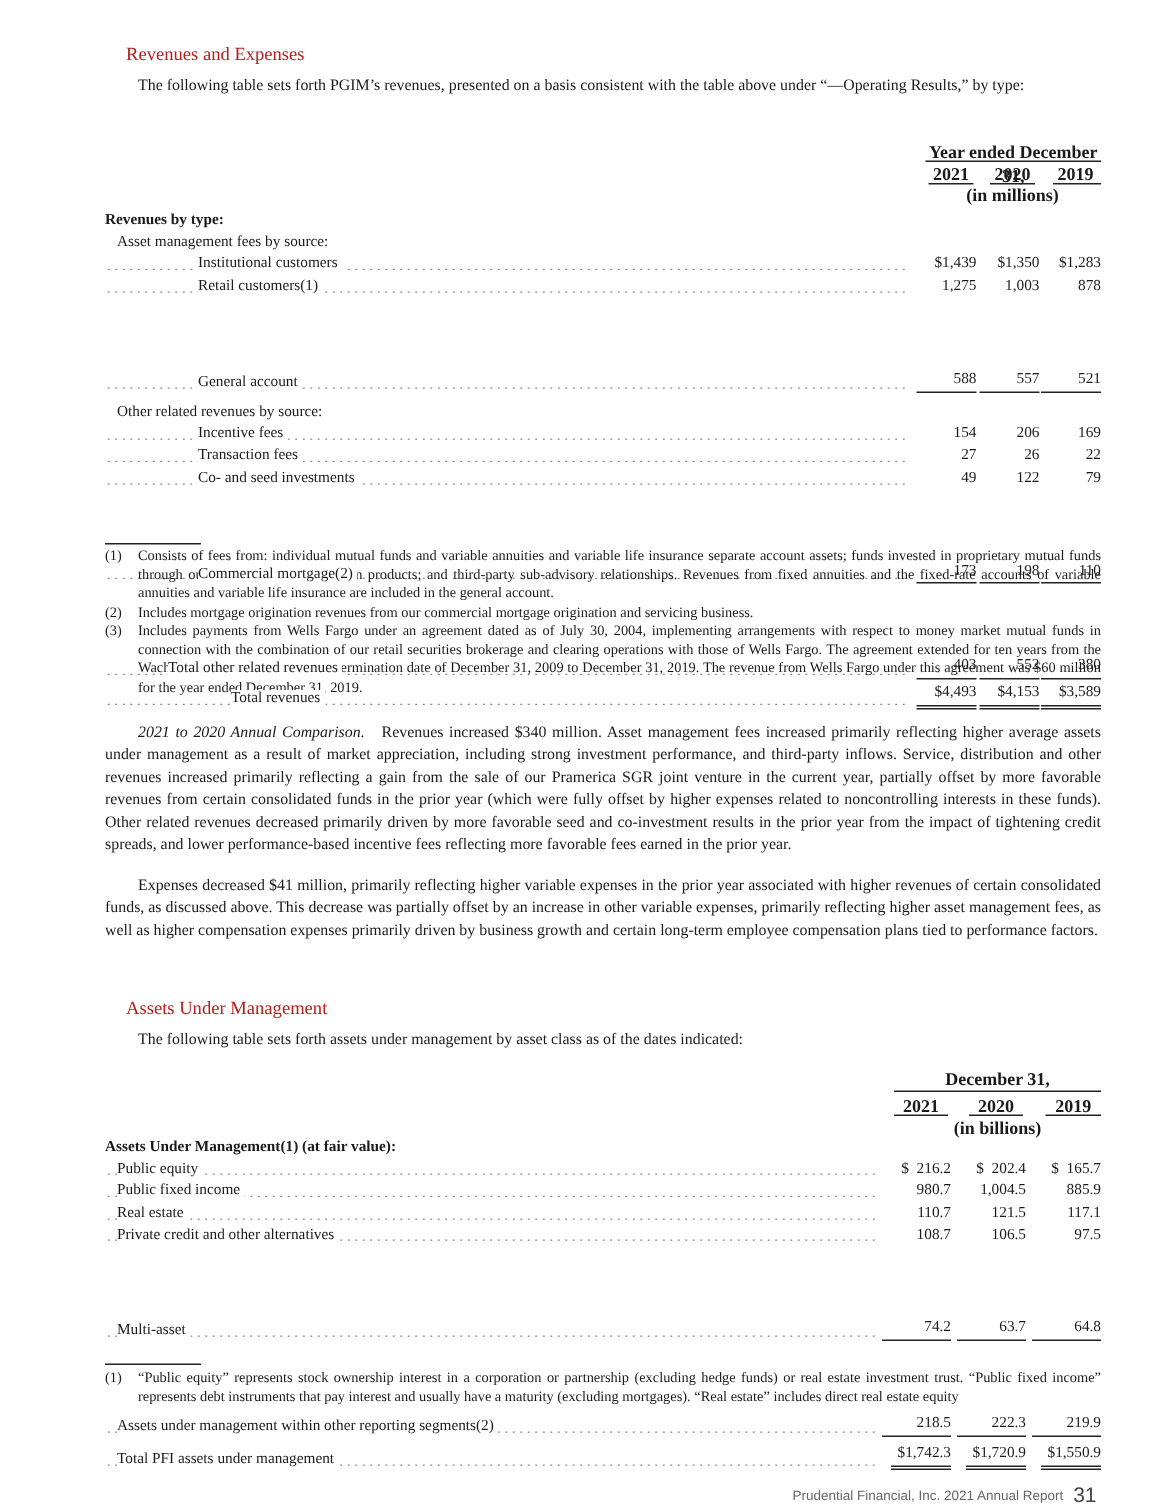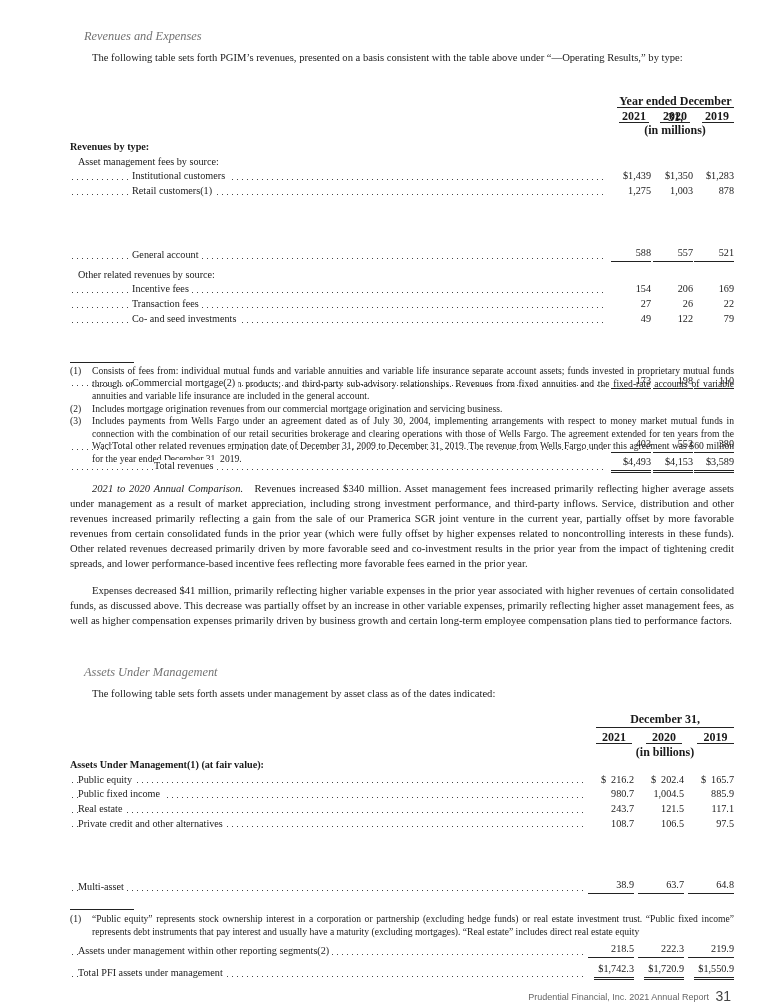--- a/index.html
+++ b/index.html
@@ -2,21 +2,21 @@
 <html><head>
 <meta charset="utf-8">
 <style>
   html, body { margin: 0; padding: 0; background: #ffffff; }
   body {
     width: 768px; height: 1004px; position: relative; overflow: hidden;
     font-family: "Liberation Serif", "DejaVu Serif", serif;
     color: #1a1a1a; font-size: 10.6px; line-height: 1.35;
   }
   .page { position: absolute; left: 70px; top: 0; width: 664px; }
-  .section-title { position: absolute; font-style: italic; font-size: 12.4px; color: #737373; }
+  .section-title { position: absolute; font-size: 12.4px; color: #b91c1c; }
   .para { position: absolute; text-align: justify; font-size: 10.6px; line-height: 15px; }
   .para .indent { display: inline-block; width: 22px; }
   .para .lead-italic { font-style: italic; }
 
   table.fin { position: absolute; border-collapse: collapse; font-size: 10.2px; }
   table.fin td { padding: 0; height: 14.7px; white-space: nowrap; vertical-align: bottom; }
   .lbl { overflow: hidden; position: relative; }
   .lbl .txt { background: #fff; padding-right: 3px; position: relative; z-index: 1; }
   .lbl .dots {
     position: absolute; left: 0; right: 4px; bottom: 3px; height: 1px;
@@ -184,33 +184,33 @@
       <td class="num" style="white-space:pre;"><span>$  165.7</span></td>
     </tr>
     <tr>
       <td class="lbl" style="padding-left:8px;"><span class="txt">Public fixed income</span><span class="dots"></span></td>
       <td class="num"><span>980.7</span></td>
       <td class="num"><span>1,004.5</span></td>
       <td class="num"><span>885.9</span></td>
     </tr>
     <tr>
       <td class="lbl" style="padding-left:8px;"><span class="txt">Real estate</span><span class="dots"></span></td>
-      <td class="num"><span>243.7</span></td>
+      <td class="num"><span>110.7</span></td>
       <td class="num"><span>121.5</span></td>
       <td class="num"><span>117.1</span></td>
     </tr>
     <tr>
       <td class="lbl" style="padding-left:8px;"><span class="txt">Private credit and other alternatives</span><span class="dots"></span></td>
       <td class="num"><span>108.7</span></td>
       <td class="num"><span>106.5</span></td>
       <td class="num"><span>97.5</span></td>
     </tr>
     <tr>
       <td class="lbl" style="padding-left:8px;"><span class="txt">Multi-asset</span><span class="dots"></span></td>
-      <td class="num ul1"><span style="min-width:46px;">38.9</span></td>
+      <td class="num ul1"><span style="min-width:46px;">74.2</span></td>
       <td class="num ul1"><span style="min-width:46px;">63.7</span></td>
       <td class="num ul1"><span style="min-width:46px;">64.8</span></td>
     </tr>
     <tr>
       <td class="lbl" style="padding-left:8px; height:24px;"><span class="txt">Assets under management within other reporting segments(2)</span><span class="dots"></span></td>
       <td class="num ul1"><span style="min-width:46px;">218.5</span></td>
       <td class="num ul1"><span style="min-width:46px;">222.3</span></td>
       <td class="num ul1"><span style="min-width:46px;">219.9</span></td>
     </tr>
     <tr>

